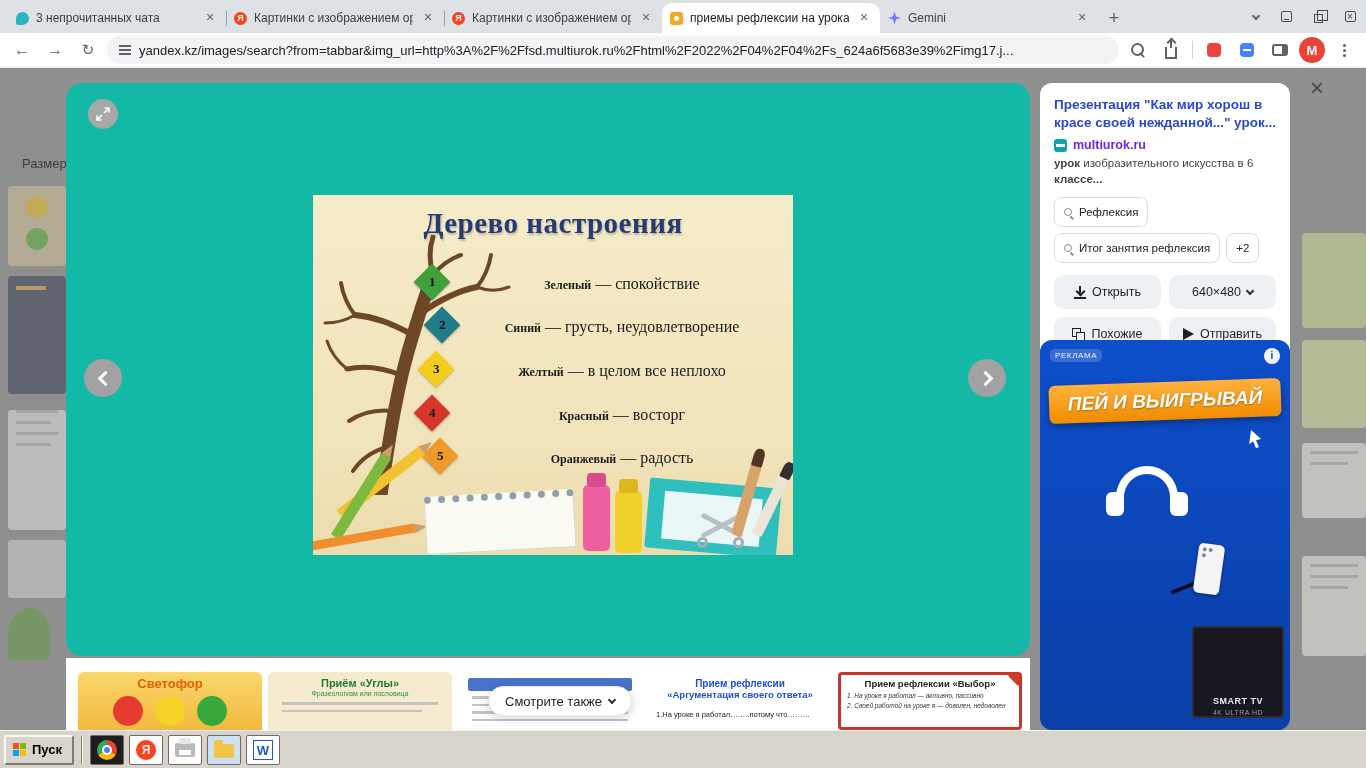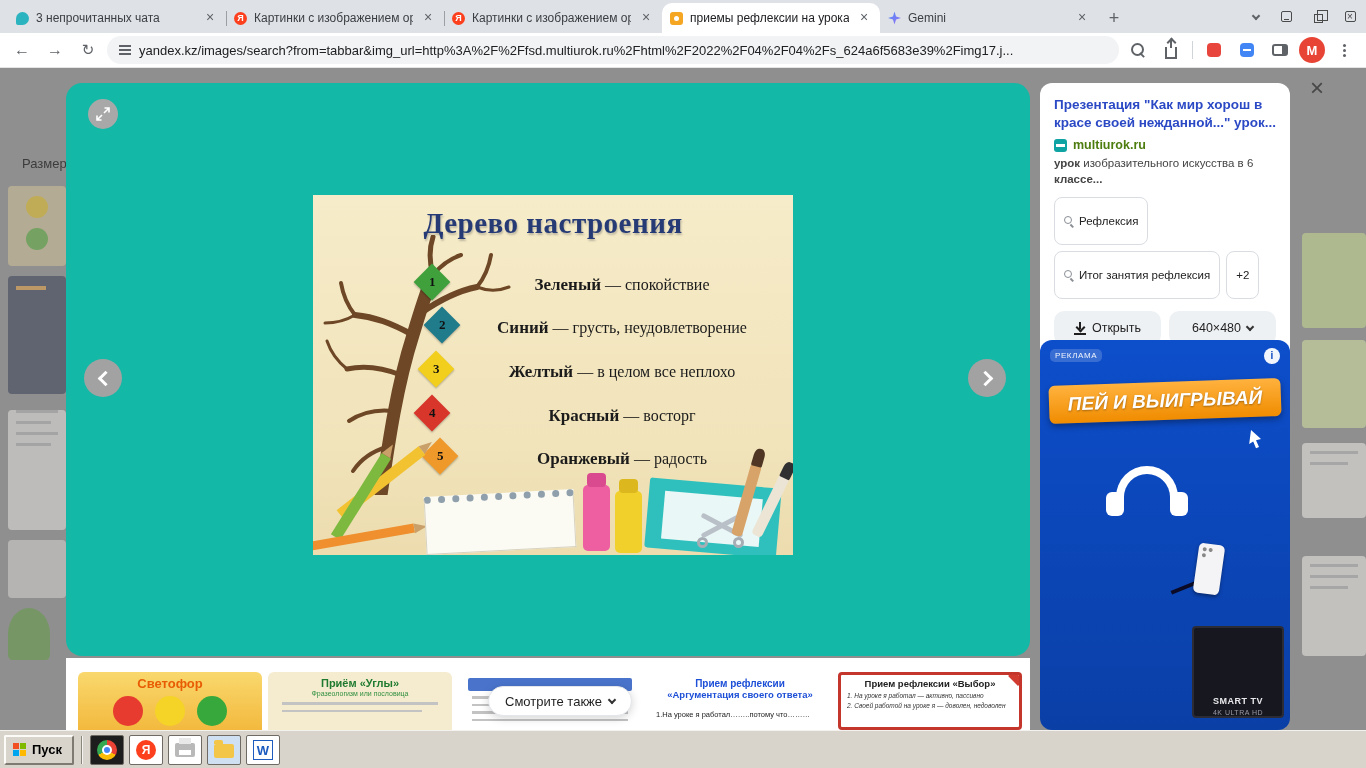--- a/index.html
+++ b/index.html
@@ -105,21 +105,21 @@
   .slide-title { position:absolute; top:12px; left:0; width:100%; text-align:center; font-size:29px; font-weight:bold; color:#263a75; letter-spacing:.5px; text-shadow:1px 2px 2px rgba(90,90,90,.35); }
   .tree { position:absolute; left:4px; top:40px; }
   .leaf { position:absolute; width:26px; height:26px; transform:rotate(45deg); display:flex; align-items:center; justify-content:center; box-shadow:1px 1px 2px rgba(0,0,0,.25); }
   .leaf span { transform:rotate(-45deg); font-weight:bold; font-size:13px; color:#111; }
   .leaf1 { left:106px; top:74px; background:#3fa03c; }
   .leaf2 { left:116px; top:117px; background:#207b8a; }
   .leaf3 { left:110px; top:161px; background:#f2cf1d; }
   .leaf4 { left:106px; top:205px; background:#d8352b; }
   .leaf5 { left:114px; top:248px; background:#f0992b; }
   .srow { position:absolute; left:150px; width:318px; text-align:center; font-size:16px; color:#1b1b1b; }
-  .srow b { font-size:17px; }
+  .srow b { font-size:12px; }
   .srow1{top:80px;} .srow2{top:123px;} .srow3{top:167px;} .srow4{top:211px;} .srow5{top:254px;}
   .dec { position:absolute; left:0; top:0; width:100%; height:100%; pointer-events:none; }
   .dec > div { position:absolute; }
   .pencil-y { left:16px; top:282px; width:104px; height:11px; background:#f2c230; transform:rotate(-38deg); }
   .pencil-g { left:0; top:296px; width:96px; height:11px; background:#7cb93e; transform:rotate(-58deg); }
   .pencil-o { left:-8px; top:338px; width:110px; height:9px; background:#ef8f2e; transform:rotate(-10deg); }
   .pencil-y::after,.pencil-g::after,.pencil-o::after { content:""; position:absolute; right:-13px; top:0; border-top:5.5px solid transparent; border-bottom:5.5px solid transparent; border-left:13px solid #caa06a; }
   .notebook { left:112px; top:298px; width:150px; height:58px; background:#fbfbf4; border:1px solid #d8d2c0; border-top:7px dotted #8fa0ac; transform:rotate(-3deg); }
   .marker-p { left:270px; top:290px; width:27px; height:66px; background:#ee5fa2; border-radius:5px; }
   .marker-p::before { content:""; position:absolute; top:-12px; left:4px; width:19px; height:14px; background:#d94a8e; border-radius:4px; }
@@ -136,24 +136,24 @@
   .brush1::before { content:""; position:absolute; top:-16px; left:0; width:11px; height:18px; background:#4e3524; border-radius:40% 40% 10% 10%; }
   .brush2 { left:452px; top:278px; width:11px; height:66px; background:#ece4d4; transform:rotate(26deg); border-radius:4px; }
   .brush2::before { content:""; position:absolute; top:-15px; left:0; width:11px; height:17px; background:#303030; border-radius:40% 40% 10% 10%; }
 
   
   .info-card { position:absolute; left:1040px; top:15px; width:250px; background:#fff; border-radius:12px; padding:13px 14px 14px; z-index:3; }
   .info-title { font-size:13.5px; line-height:1.3; color:#2b49c5; font-weight:bold; }
   .source-row { display:flex; align-items:center; gap:6px; margin-top:7px; }
   .source-ic { width:13px; height:13px; background:#0fa3a3; border-radius:3px; position:relative; }
   .source-ic::after { content:""; position:absolute; left:2px; top:5px; width:9px; height:3px; background:#fff; }
-  .source-name { font-size:12.5px; font-weight:bold; color:#4d7c0f; }
+  .source-name { font-size:12.5px; font-weight:bold; color:#6d28d9; }
   .info-desc { font-size:11.5px; color:#444; margin-top:4px; line-height:1.35; }
   .chips { display:flex; flex-wrap:wrap; gap:6px; margin-top:10px; }
-  .chip { display:flex; align-items:center; gap:5px; border:1px solid #d9dde2; border-radius:8px; padding:17px 9px; font-size:11.5px; color:#222; white-space:nowrap; }
+  .chip { display:flex; align-items:flex-end; gap:5px; border:1px solid #d9dde2; border-radius:8px; padding:8px 9px; font-size:11.5px; color:#222; white-space:nowrap; }
   .ic-search-sm { width:10px; height:10px; position:relative; flex:none; }
   .ic-search-sm::before { content:""; position:absolute; left:0; top:0; width:6px; height:6px; border:1.5px solid #8a8f96; border-radius:50%; }
   .ic-search-sm::after { content:""; position:absolute; right:0; bottom:0; width:4px; height:1.5px; background:#8a8f96; transform:rotate(45deg); }
   .btn-grid { display:grid; grid-template-columns:1fr 1fr; gap:8px; margin-top:12px; }
   .pbtn { height:34px; background:#eef1f4; border-radius:10px; display:flex; align-items:center; justify-content:center; gap:6px; font-size:12.5px; color:#1f1f1f; white-space:nowrap; }
   .ic-dl { width:12px; height:13px; position:relative; border-bottom:2px solid #1f1f1f; flex:none; }
   .ic-dl::before { content:""; position:absolute; left:5px; top:0; width:2px; height:7px; background:#1f1f1f; }
   .ic-dl::after { content:""; position:absolute; left:3px; top:2px; width:5px; height:5px; border-right:2px solid #1f1f1f; border-bottom:2px solid #1f1f1f; transform:rotate(45deg); }
   .ic-similar { width:13px; height:13px; position:relative; flex:none; }
   .ic-similar::before { content:""; position:absolute; left:0; top:0; width:7px; height:7px; border:1.5px solid #1f1f1f; }

